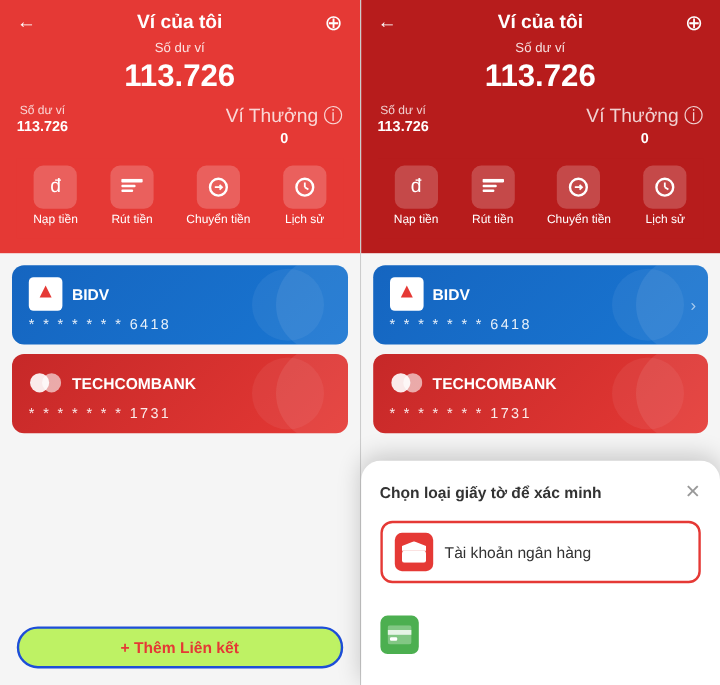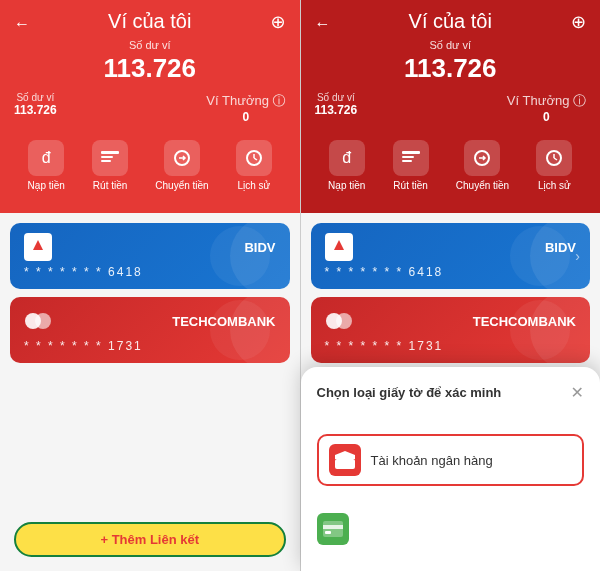--- a/index.html
+++ b/index.html
@@ -37,22 +37,22 @@
 
     .header-back {
       position: absolute;
       left: 0;
       font-size: 16px;
       color: white;
       cursor: pointer;
     }
 
     .header-title {
-      font-size: 20px;
-      font-weight: normal;
+      font-size: 16px;
+      font-weight: bold;
       color: white;
     }
 
     .header-add {
       position: absolute;
       right: 0;
       font-size: 18px;
       color: white;
       cursor: pointer;
     }
@@ -87,21 +87,21 @@
       color: rgba(255,255,255,0.8);
     }
 
     .balance-item-value {
       font-size: 12px;
       color: white;
       font-weight: bold;
     }
 
     .balance-item-info {
-      font-size: 13px;
+      font-size: 16px;
       color: rgba(255,255,255,0.8);
       display: flex;
       align-items: center;
       gap: 2px;
     }
 
     
     .actions {
       display: flex;
       justify-content: space-around;
@@ -161,21 +161,20 @@
 
     .bank-card.techcombank {
       background: linear-gradient(135deg, #c62828, #e53935);
     }
 
     .bank-card-top {
       display: flex;
       align-items: center;
       gap: 8px;
       margin-bottom: 4px;
-      justify-content: space-between;
     }
 
     .bank-logo {
       width: 28px;
       height: 28px;
       border-radius: 4px;
       display: flex;
       align-items: center;
       justify-content: center;
       font-size: 10px;
@@ -227,29 +226,29 @@
       border-radius: 50%;
       background: rgba(255,255,255,0.06);
     }
 
     
     .add-link-area {
       padding: 10px 14px 14px;
     }
 
     .add-link-btn {
-      border: 2px solid #15803d;
+      border: 2px solid #1d4ed8;
       border-radius: 25px;
       padding: 8px 0;
       text-align: center;
       color: #e53935;
       font-size: 13px;
       font-weight: bold;
       cursor: pointer;
-      background: #fde047;
+      background: #bef264;
     }
 
     
     .divider {
       width: 1px;
       background: #ccc;
     }
 
     
     .panel-right {
@@ -266,21 +265,21 @@
       border-radius: 16px 16px 0 0;
       padding: 16px;
       box-shadow: 0 -4px 20px rgba(0,0,0,0.2);
       z-index: 10;
     }
 
     .modal-header {
       display: flex;
       justify-content: space-between;
       align-items: center;
-      margin-bottom: 32px;
+      margin-bottom: 14px;
     }
 
     .modal-title {
       font-size: 13px;
       font-weight: bold;
       color: #333;
     }
 
     .modal-close {
       font-size: 16px;

